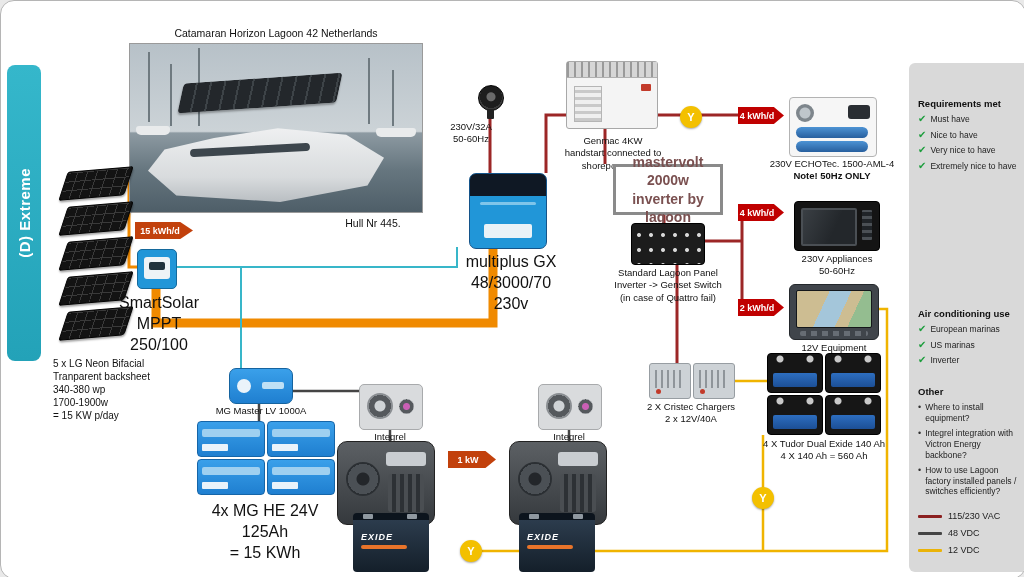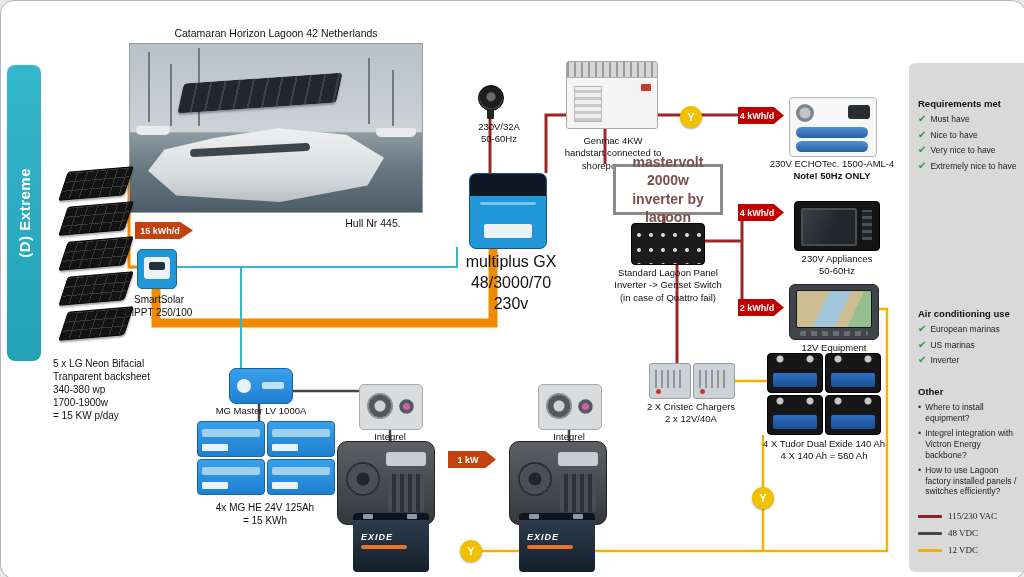--- a/index.html
+++ b/index.html
@@ -4,21 +4,21 @@
 <style>
   html,body{margin:0;padding:0;background:#e9e9e9;font-family:"Liberation Sans",sans-serif;}
   .canvas{position:relative;width:1024px;height:577px;background:#fff;border:1px solid #b5b5b5;border-radius:14px;overflow:hidden;margin:0 auto;}
   .wires{position:absolute;left:0;top:0;pointer-events:none;}
   .w-orange-thick{fill:none;stroke:#f08a00;stroke-width:9;}
   .w-orange-thin{fill:none;stroke:#f08a00;stroke-width:3;}
   .w-teal{fill:none;stroke:#38b6c9;stroke-width:2;}
   .w-dark{fill:none;stroke:#454545;stroke-width:2.5;}
   .w-red{fill:none;stroke:#9c2626;stroke-width:3;}
   .w-yellow{fill:none;stroke:#f0b400;stroke-width:2.5;}
-  .lbl{position:absolute;font-size:10px;line-height:1.3;text-align:center;white-space:pre-line;color:#111;}
+  .lbl{position:absolute;font-size:16px;line-height:1.3;text-align:center;white-space:pre-line;color:#111;}
   .lbl.small{font-size:9.5px;}
   .lbl.bold{font-weight:bold;}
   
   .ribbon{position:absolute;left:6px;top:64px;width:34px;height:296px;background:linear-gradient(#35b7cb,#23a2b8);border-radius:8px;display:flex;align-items:center;justify-content:center;}
   .ribbon span{writing-mode:vertical-rl;transform:rotate(180deg);color:#fff;font-weight:bold;font-size:15px;letter-spacing:.5px;}
   
   .photo{position:absolute;left:128px;top:42px;width:292px;height:168px;background:linear-gradient(#b7c1c8 0%,#ccd3d7 52%,#8d9aa2 53%,#66767f 75%,#4e5e68 100%);border:1px solid #9a9a9a;overflow:hidden;}
   .mast{position:absolute;width:2px;background:#6f7a80;}
   .bg-boat{position:absolute;background:#e9ebec;border-radius:3px 3px 5px 5px;height:9px;}
   .cat-canopy{position:absolute;left:52px;top:34px;width:156px;height:30px;background:#23272b;border-radius:4px;transform:skewX(-16deg) rotate(-4deg);background-image:repeating-linear-gradient(90deg,transparent 0 12px,#3d4347 12px 14px);box-shadow:0 2px 2px rgba(0,0,0,.3);}
@@ -80,21 +80,21 @@
   .flow.red{background:#c00000;}
   
   .junction{position:absolute;width:22px;height:22px;border-radius:50%;background:#f3c000;color:#fff;font-weight:bold;font-size:11px;display:flex;align-items:center;justify-content:center;box-shadow:0 1px 2px rgba(0,0,0,.35);}
   
   .sidebar{position:absolute;left:908px;top:62px;width:116px;height:509px;background:#d9d9d9;border-radius:6px 0 0 6px;}
   .side-sec{position:absolute;left:9px;right:5px;margin-top:27px;}
   .side-title{font-weight:bold;font-size:9.5px;color:#111;margin-bottom:5px;}
   .side-row{display:flex;gap:4px;font-size:8.5px;color:#222;margin-bottom:5px;line-height:1.25;}
   .check{color:#1e9e3e;font-size:10px;line-height:1;}
   .bullet{color:#333;font-size:9px;line-height:1.2;}
-  .legend{position:absolute;left:9px;right:4px;bottom:10px;font-family:Liberation Serif, serif;}
+  .legend{position:absolute;left:9px;right:4px;bottom:10px;}
   .lg-row{display:flex;align-items:center;gap:6px;margin-bottom:7px;}
   .lg-line{display:inline-block;width:24px;height:3px;border-radius:1px;flex:none;}
   .lg-lbl{font-size:9px;color:#222;}
 </style>
 </head>
 <body>
 
 <div class="canvas">
 
   <svg class="wires" width="1024" height="577" viewBox="0 0 1024 577">
@@ -151,21 +151,21 @@
   <div class="flow green" style="left:134px;top:221px;width:58px;height:17px;">15 kWh/d</div>
   <div class="mppt"></div>
   <div class="lbl" style="left:118px;top:292px;width:80px;">SmartSolar
 MPPT 250/100</div>
 
   <div class="multiplus"></div>
   <div class="lbl" style="left:455px;top:251px;width:110px;font-size:16px;">multiplus GX
 48/3000/70 230v</div>
 
   <div class="socket"></div>
-  <div class="lbl small" style="left:466px;top:120px;width:64px;">230V/32A
+  <div class="lbl small" style="left:438px;top:120px;width:64px;">230V/32A
 50-60Hz</div>
 
   <div class="genmac">
       <span class="vent"></span>
     </div>
   <div class="lbl small" style="left:556px;top:134px;width:112px;">Genmac 4KW
 handstart connected to
 shorepower in.</div>
 
   <div class="mastervolt">mastervolt 2000w

